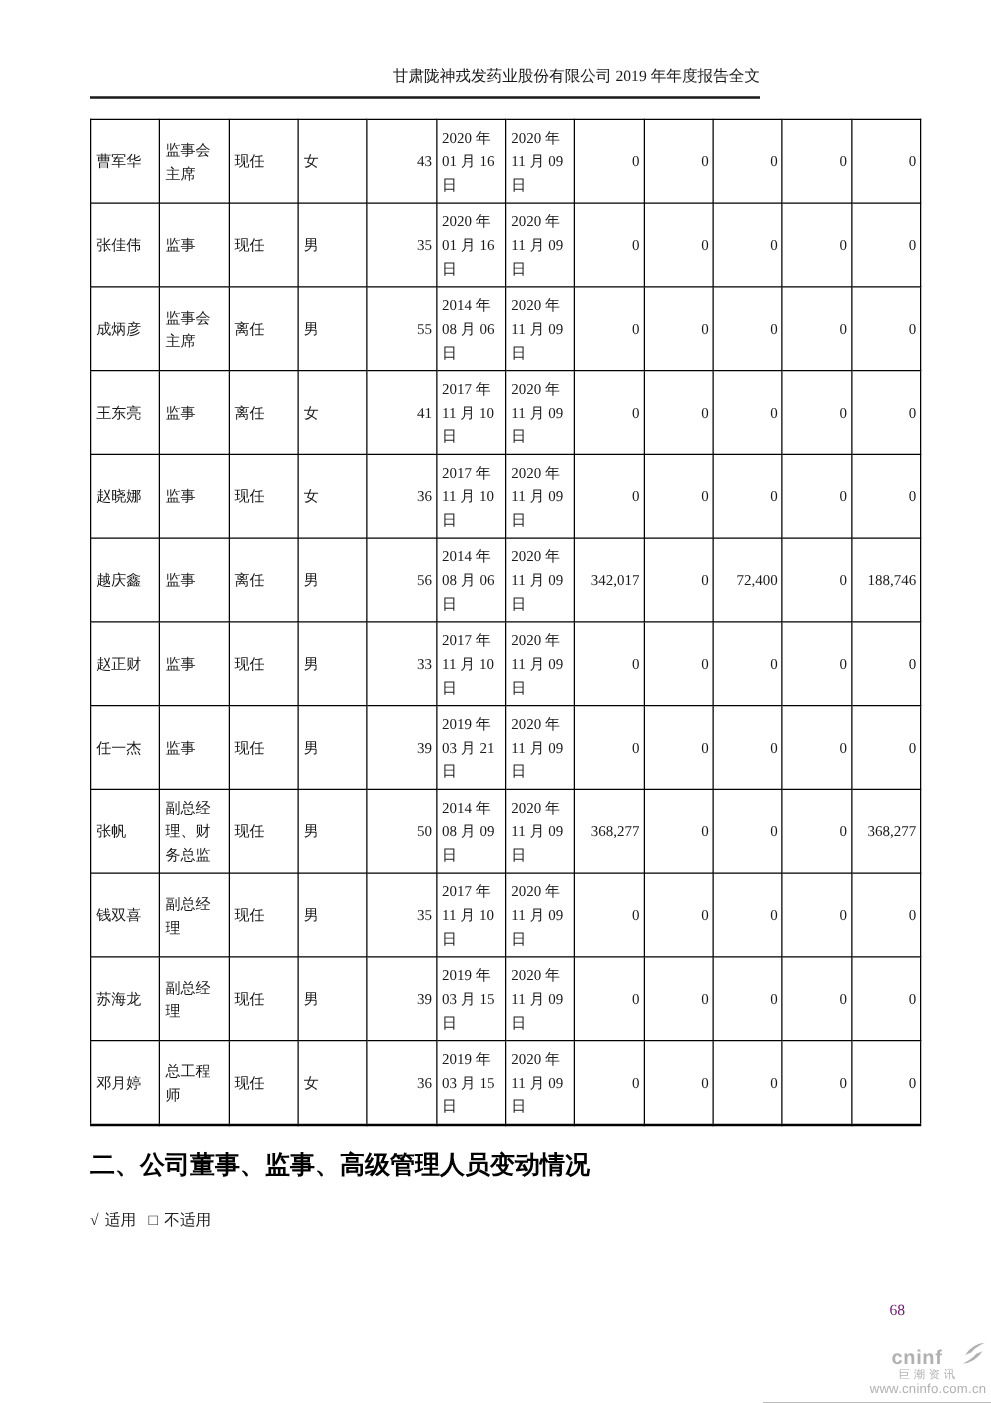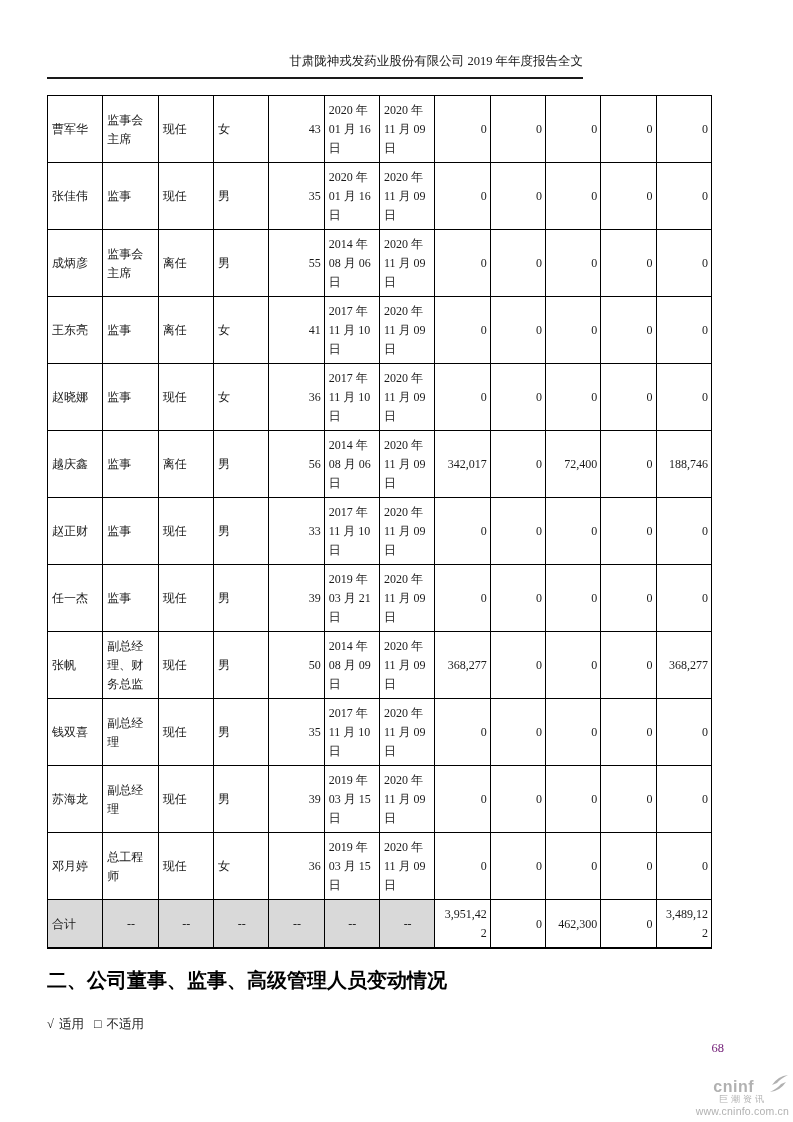--- a/index.html
+++ b/index.html
@@ -7,21 +7,21 @@
   .page {
     position: relative;
     width: 793px;
     height: 1122px;
     margin: 0 auto;
     background: #ffffff;
     font-family: "Liberation Serif", "DejaVu Serif", serif;
     color: #1a1a1a;
     overflow: hidden;
   }
-  .content { margin-left: 47px; width: 536px; }
+  .content { margin-left: 72px; width: 536px; }
 
   .doc-header { padding-top: 52px; }
   .doc-header .title-line {
     text-align: right;
     font-size: 12.5px;
     line-height: 18px;
     color: #1a1a1a;
   }
   .header-rule {
     margin-top: 7px;
@@ -279,34 +279,20 @@
     <td class="al">现任</td>
     <td class="al">女</td>
     <td class="ar">36</td>
     <td class="al">2019 年 03 月 15 日</td>
     <td class="al">2020 年 11 月 09 日</td>
     <td class="ar">0</td>
     <td class="ar">0</td>
     <td class="ar">0</td>
     <td class="ar">0</td>
     <td class="ar">0</td>
-  </tr>
-          <tr class="total-row">
-    <td class="al gray">合计</td>
-    <td class="ac gray">--</td>
-    <td class="ac gray">--</td>
-    <td class="ac gray">--</td>
-    <td class="ac gray">--</td>
-    <td class="ac gray">--</td>
-    <td class="ac gray">--</td>
-    <td class="ar">3,951,422</td>
-    <td class="ar">0</td>
-    <td class="ar">462,300</td>
-    <td class="ar">0</td>
-    <td class="ar">3,489,122</td>
   </tr>
         </tbody>
     </table>
 
     <div class="section-heading">二、公司董事、监事、高级管理人员变动情况</div>
 
     <div class="applicability">
       <span class="sym">√</span><span class="lbl">适用</span><span class="sym">□</span><span class="lbl">不适用</span>
     </div>
 

